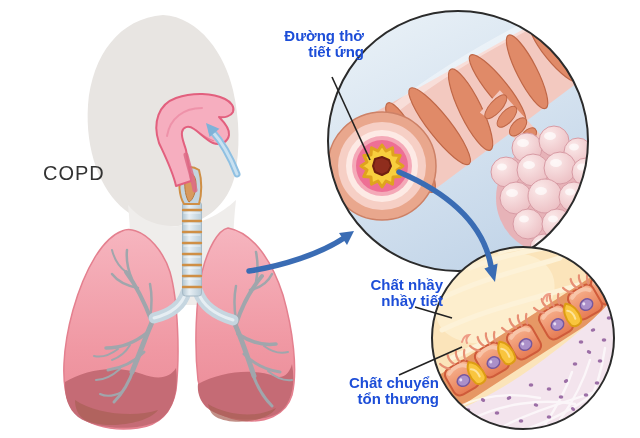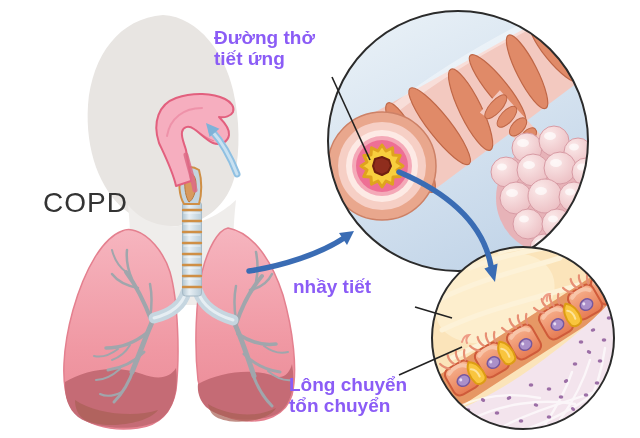--- a/index.html
+++ b/index.html
@@ -2,25 +2,25 @@
 <html><head>
 <meta charset="utf-8">
 <style>
   html,body{margin:0;padding:0;background:#ffffff;}
   .canvas{
     position:relative;width:640px;height:438px;background:#ffffff;overflow:hidden;
     font-family:"Liberation Sans", sans-serif;
   }
   .canvas svg{position:absolute;left:0;top:0;}
   .lbl{
-    position:absolute;text-align:left;color:#8b5cf6;font-weight:bold;
-    font-size:19px;line-height:1.08;letter-spacing:0px;
+    position:absolute;text-align:right;color:#1d4ed8;font-weight:bold;
+    font-size:15px;line-height:1.08;letter-spacing:0px;
   }
   .lbl-copd{
-    position:absolute;color:#333333;font-weight:400;font-size:28px;letter-spacing:1px;margin-top:25px;
+    position:absolute;color:#333333;font-weight:400;font-size:20px;letter-spacing:1px;
   }
 </style>
 </head>
 <body>
 
 <div class="canvas">
 
 <svg width="640" height="438" viewBox="0 0 640 438">
   <defs>
     <linearGradient id="gLung" x1="0" y1="0" x2="0" y2="1">
@@ -336,21 +336,22 @@
 </svg>
 
 <div class="lbl-copd" style="left:43px;top:162px;">COPD</div>
 
 <div class="lbl" style="left:214px;top:28px;width:150px;">
   <div>Đường thở</div>
   <div>tiết ứng</div>
 </div>
 
 <div class="lbl" style="left:293px;top:277px;width:150px;">
+  <div>Chất nhầy</div>
   <div>nhầy tiết</div>
 </div>
 
 <div class="lbl" style="left:289px;top:375px;width:150px;">
-  <div>Lông chuyển</div>
-  <div>tổn chuyển</div>
+  <div>Chất chuyển</div>
+  <div>tổn thương</div>
 </div>
 
 </div>
 
 </body></html>

